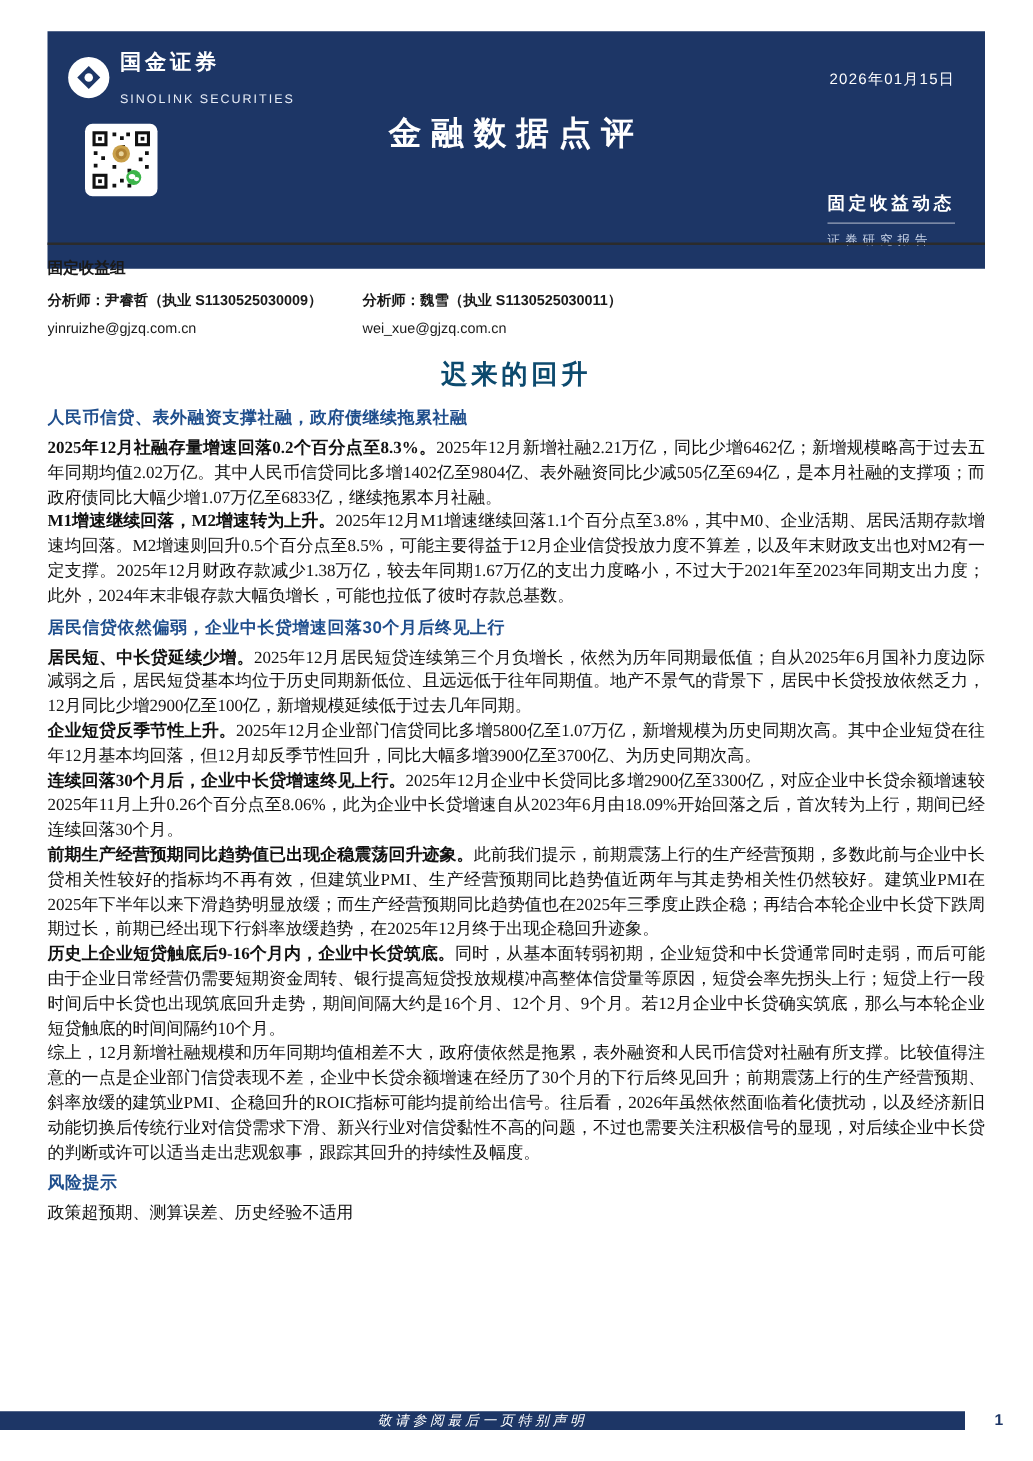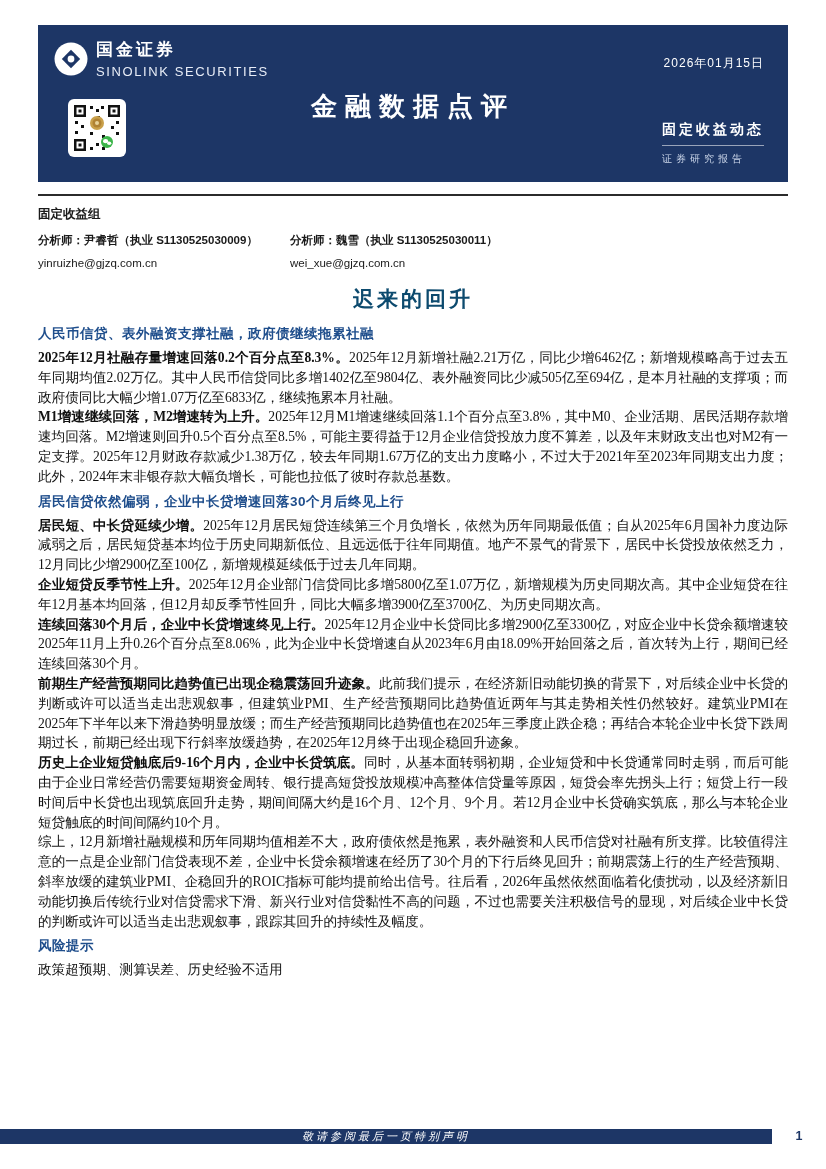--- a/index.html
+++ b/index.html
@@ -10,28 +10,28 @@
     background: #ffffff;
     font-family: "Liberation Sans", "DejaVu Sans", sans-serif;
     color: #1a1a1a;
     overflow: hidden;
   }
 
   
   .header {
     position: absolute;
     left: 38px; right: 38px; top: 25px;
-    height: 157px;
+    height: 190px;
     background: #1d3666;
     color: #ffffff;
   }
   .brand { position: absolute; left: 16px; top: 13px; display: flex; align-items: center; gap: 8px; }
   .logo-circle { width: 34px; height: 34px; flex: 0 0 34px; }
   .brand-text .brand-cn { font-size: 17px; font-weight: bold; letter-spacing: 3px; }
-  .brand-text .brand-en { font-size: 13px; letter-spacing: 1.6px; margin-top: 3px; color: #e8edf7; }
+  .brand-text .brand-en { font-size: 10px; letter-spacing: 1.6px; margin-top: 13px; color: #e8edf7; }
   .date { position: absolute; right: 24px; top: 30px; font-size: 12px; letter-spacing: 1px; }
   .header-title {
     position: absolute; left: 0; right: 0; top: 64px;
     text-align: center; font-size: 26px; font-weight: bold; letter-spacing: 8px;
   }
   .qr {
     position: absolute; left: 30px; top: 74px;
     width: 58px; height: 58px;
     background: #ffffff; border-radius: 6px; padding: 3px;
   }
@@ -182,21 +182,21 @@
     <h2 class="sec-heading">人民币信贷、表外融资支撑社融，政府债继续拖累社融</h2>
 
     <p class="body"><b>2025年12月社融存量增速回落0.2个百分点至8.3%。</b><span>2025年12月新增社融2.21万亿，同比少增6462亿；新增规模略高于过去五年同期均值2.02万亿。其中人民币信贷同比多增1402亿至9804亿、表外融资同比少减505亿至694亿，是本月社融的支撑项；而政府债同比大幅少增1.07万亿至6833亿，继续拖累本月社融。</span></p>
     <p class="body"><b>M1增速继续回落，M2增速转为上升。</b><span>2025年12月M1增速继续回落1.1个百分点至3.8%，其中M0、企业活期、居民活期存款增速均回落。M2增速则回升0.5个百分点至8.5%，可能主要得益于12月企业信贷投放力度不算差，以及年末财政支出也对M2有一定支撑。2025年12月财政存款减少1.38万亿，较去年同期1.67万亿的支出力度略小，不过大于2021年至2023年同期支出力度；此外，2024年末非银存款大幅负增长，可能也拉低了彼时存款总基数。</span></p>
 
     <h2 class="sec-heading">居民信贷依然偏弱，企业中长贷增速回落30个月后终见上行</h2>
 
     <p class="body"><b>居民短、中长贷延续少增。</b><span>2025年12月居民短贷连续第三个月负增长，依然为历年同期最低值；自从2025年6月国补力度边际减弱之后，居民短贷基本均位于历史同期新低位、且远远低于往年同期值。地产不景气的背景下，居民中长贷投放依然乏力，12月同比少增2900亿至100亿，新增规模延续低于过去几年同期。</span></p>
     <p class="body"><b>企业短贷反季节性上升。</b><span>2025年12月企业部门信贷同比多增5800亿至1.07万亿，新增规模为历史同期次高。其中企业短贷在往年12月基本均回落，但12月却反季节性回升，同比大幅多增3900亿至3700亿、为历史同期次高。</span></p>
     <p class="body"><b>连续回落30个月后，企业中长贷增速终见上行。</b><span>2025年12月企业中长贷同比多增2900亿至3300亿，对应企业中长贷余额增速较2025年11月上升0.26个百分点至8.06%，此为企业中长贷增速自从2023年6月由18.09%开始回落之后，首次转为上行，期间已经连续回落30个月。</span></p>
-    <p class="body"><b>前期生产经营预期同比趋势值已出现企稳震荡回升迹象。</b><span>此前我们提示，在经济新旧动能切换的背景下，对后续企业中长贷的判断或许可以适当走出悲观叙事，但建筑业PMI、生产经营预期同比趋势值近两年与其走势相关性仍然较好。建筑业PMI在2025年下半年以来下滑趋势明显放缓；而生产经营预期同比趋势值也在2025年三季度止跌企稳；再结合本轮企业中长贷下跌周期过长，前期已经出现下行斜率放缓趋势，在2025年12月终于出现企稳回升迹象。</span></p>
+    <p class="body"><b>前期生产经营预期同比趋势值已出现企稳震荡回升迹象。</b><span>此前我们提示，前期震荡上行的生产经营预期，多数此前与企业中长贷相关性较好的指标均不再有效，但建筑业PMI、生产经营预期同比趋势值近两年与其走势相关性仍然较好。建筑业PMI在2025年下半年以来下滑趋势明显放缓；而生产经营预期同比趋势值也在2025年三季度止跌企稳；再结合本轮企业中长贷下跌周期过长，前期已经出现下行斜率放缓趋势，在2025年12月终于出现企稳回升迹象。</span></p>
     <p class="body"><b>历史上企业短贷触底后9-16个月内，企业中长贷筑底。</b><span>同时，从基本面转弱初期，企业短贷和中长贷通常同时走弱，而后可能由于企业日常经营仍需要短期资金周转、银行提高短贷投放规模冲高整体信贷量等原因，短贷会率先拐头上行；短贷上行一段时间后中长贷也出现筑底回升走势，期间间隔大约是16个月、12个月、9个月。若12月企业中长贷确实筑底，那么与本轮企业短贷触底的时间间隔约10个月。</span></p>
     <p class="body"><b></b><span>综上，12月新增社融规模和历年同期均值相差不大，政府债依然是拖累，表外融资和人民币信贷对社融有所支撑。比较值得注意的一点是企业部门信贷表现不差，企业中长贷余额增速在经历了30个月的下行后终见回升；前期震荡上行的生产经营预期、斜率放缓的建筑业PMI、企稳回升的ROIC指标可能均提前给出信号。往后看，2026年虽然依然面临着化债扰动，以及经济新旧动能切换后传统行业对信贷需求下滑、新兴行业对信贷黏性不高的问题，不过也需要关注积极信号的显现，对后续企业中长贷的判断或许可以适当走出悲观叙事，跟踪其回升的持续性及幅度。</span></p>
 
     <h2 class="sec-heading">风险提示</h2>
     <p class="body risk-text">政策超预期、测算误差、历史经验不适用</p>
 
   </div>
 
   <div class="footer">
     <div class="footer-bar">

